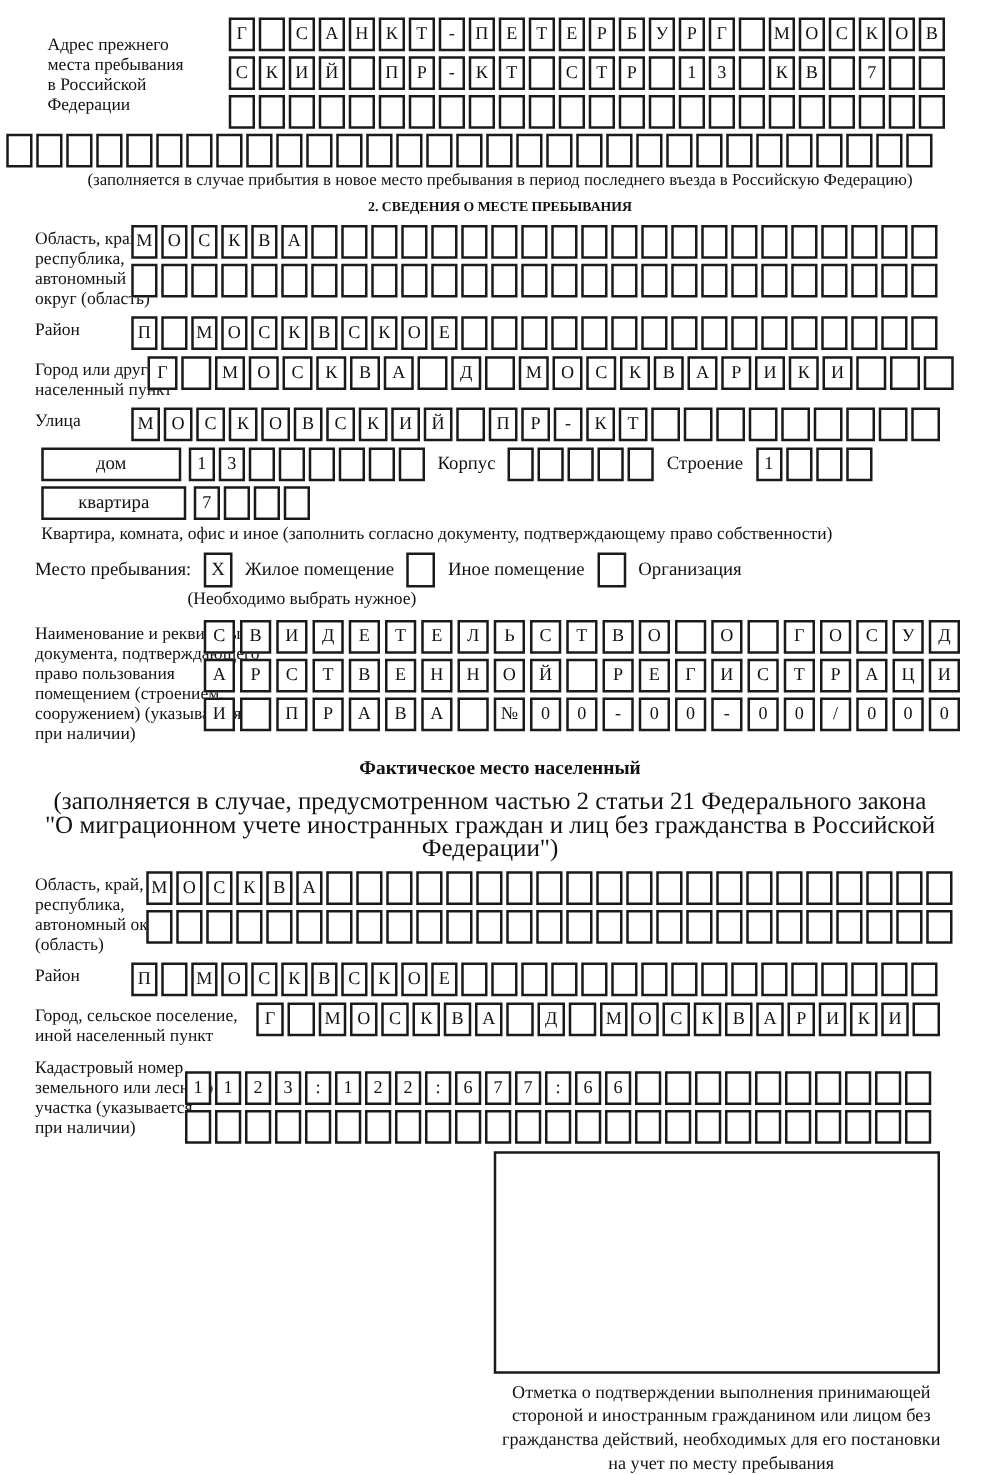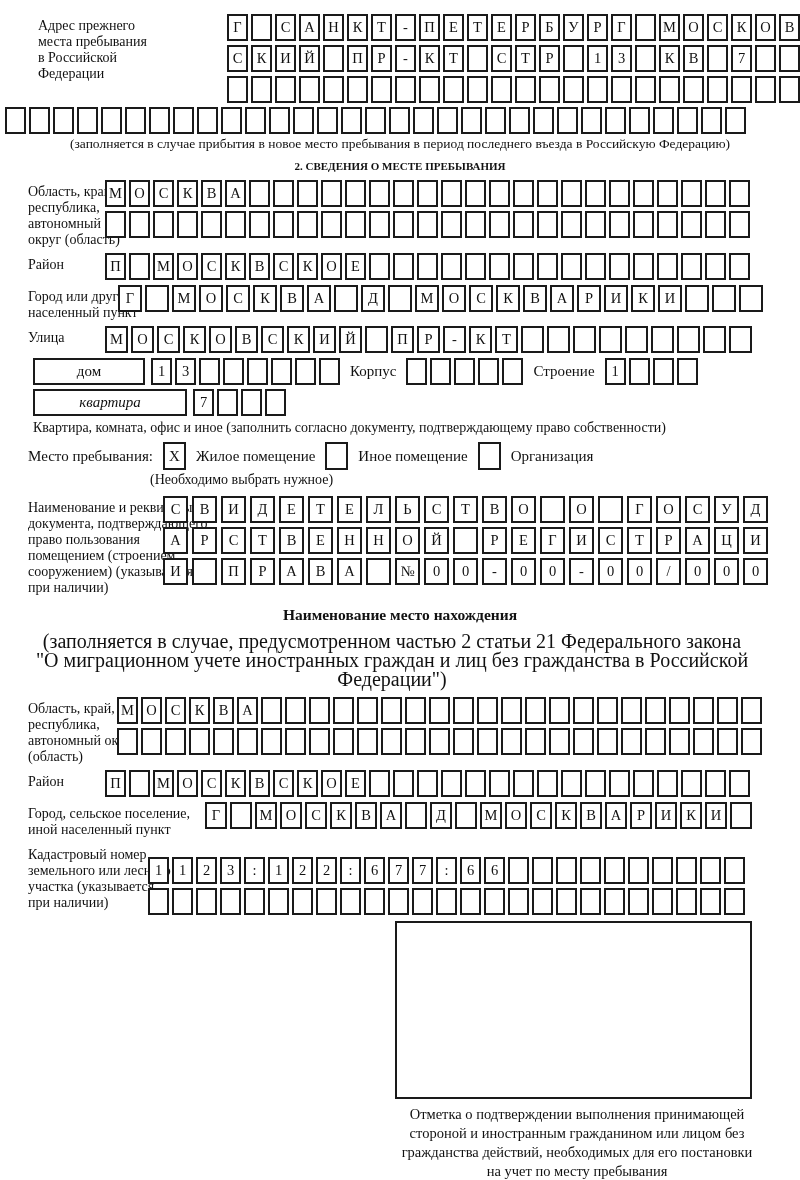--- a/index.html
+++ b/index.html
@@ -22,30 +22,30 @@
   }
   .md  .cell{width:24px;}
   .p25 .cell{width:22px;}
   .p26 .cell{width:23px;}
   .lg{gap:4px;} .lg .cell{width:25px;}
 
   
   .lw145{width:145px;} .lw77{width:77px;} .lw90{width:90px;}
   .lw135{width:135px;} .lw89{width:89px;} .lw177{width:177px;} .lw120{width:120px;}
 
-  .addr-block{display:flex;align-items:flex-start;margin:14px 0 4px 38px;gap:44px;}
+  .addr-block{display:flex;align-items:center;margin:14px 0 4px 38px;}
   .fullrow{margin:0 0 2px 5px;}
 
   .note-center{text-align:center;font-size:13.5px;margin:2px 10px 6px 10px;}
   .h-sec{text-align:center;font-weight:bold;font-size:11px;margin:8px 0 8px 0;}
 
   .dom-row{display:flex;align-items:center;gap:6px;margin:2px 0 4px 33px;}
   .labelbox{box-sizing:border-box;height:27px;border:2px solid #1a1a1a;
     display:flex;align-items:center;justify-content:center;font-size:15px;}
-  .labelbox.dom{width:112px;} .labelbox.kv{width:154px;font-style:italic;}
+  .labelbox.dom{width:112px;} .labelbox.kv{width:116px;}
   .inline-cap{font-size:15px;padding:0 4px;}
   .note-left{font-size:14px;margin:0 0 6px 33px;}
 
   .mesto-row{display:flex;align-items:center;gap:10px;margin:4px 0 2px 28px;font-size:15px;}
   .checkbox{box-sizing:border-box;width:23px;height:28px;border:2px solid #1a1a1a;
     display:flex;align-items:center;justify-content:center;font-size:15px;}
   .mesto-note{font-size:14px;margin:0 0 8px 150px;}
 
   .fact-note{text-align:center;font-size:20px;white-space:pre-line;line-height:19px;margin:2px 16px 8px 0;}
 
@@ -467,21 +467,21 @@
           <span class="cell">0</span>
           <span class="cell">0</span>
           <span class="cell">/</span>
           <span class="cell">0</span>
           <span class="cell">0</span>
           <span class="cell">0</span>
         </div>
     </div>
   </div>
 
-  <div class="h-sec" style="font-size:15.5px;margin-top:10px;">Наименование место нахождения</div>
+  <div class="h-sec" style="font-size:15.5px;margin-top:10px;">Фактическое место населенный</div>
   <div class="fact-note">(заполняется в случае, предусмотренном частью 2 статьи 21 Федерального закона
 "О миграционном учете иностранных граждан и лиц без гражданства в Российской Федерации")</div>
 
   <div class="field">
     <div class="flabel lw89">Область, край,
 республика,
 автономный округ
 (область)</div>
     <div class="rows">
       <div class="boxrow">

